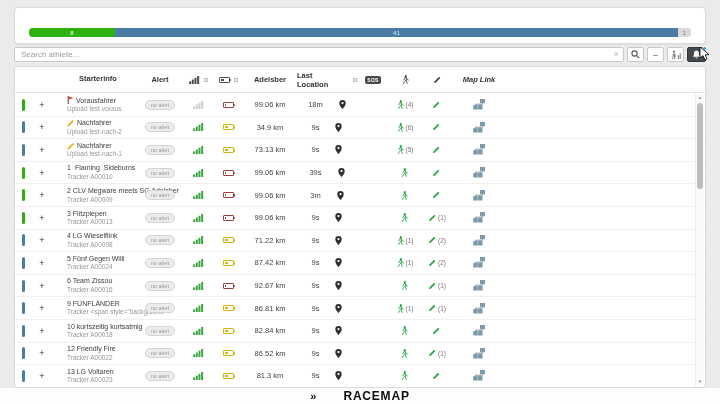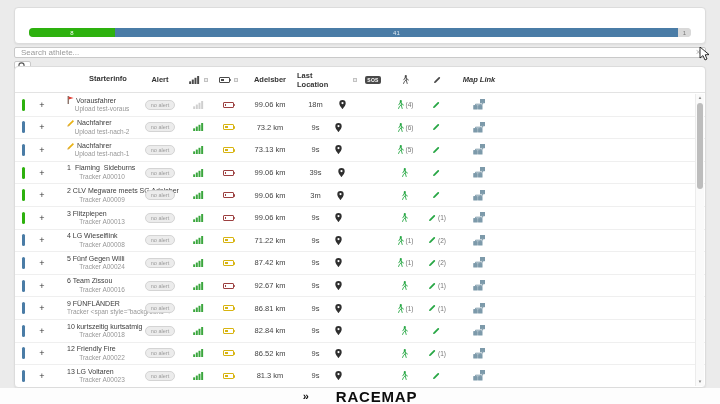--- a/index.html
+++ b/index.html
@@ -13,37 +13,37 @@
   .card { background:#fff; border:1px solid #dcdcdc; border-radius:4px; box-shadow:0 1px 2px rgba(0,0,0,.06); }
 
   
   .top-card { position:absolute; left:14px; right:14px; top:7px; height:37px; }
   .ds-labels { position:absolute; left:14px; right:14px; top:4px; display:flex; justify-content:space-between; font-size:9px; color:#5a5a5a; }
   .ds-labels b { color:#222; font-size:9.5px; margin-left:3px; }
   .ds-bar { position:absolute; left:14px; right:14px; top:20px; height:9px; border-radius:4px; overflow:hidden; display:flex; background:#ddd; }
   .ds-seg { height:100%; display:flex; align-items:center; justify-content:center; font-size:6px; line-height:1; }
 
   
-  .search-row { position:absolute; left:14px; right:14px; top:47px; height:15px; display:flex; gap:3px; align-items:stretch;flex-direction:column; }
+  .search-row { position:absolute; left:14px; right:14px; top:47px; height:15px; display:flex; gap:3px; align-items:stretch; }
   .search-box { flex:1; position:relative; background:#fff; border:1px solid #c9c9c9; border-radius:2px; display:flex; align-items:center; }
   .search-box input { flex:1; border:0; outline:none; font-size:8px; color:#555; padding:0 14px 0 6px; background:transparent; font-family:"Liberation Sans",sans-serif; }
   .search-box input::placeholder { color:#9a9a9a; }
   .clear-x { position:absolute; right:4px; font-size:9px; color:#b5b5b5; cursor:pointer; line-height:1; }
   .sbtn { width:17px; background:#fff; border:1px solid #c9c9c9; border-radius:2px; display:flex; align-items:center; justify-content:center; font-size:9px; color:#666; cursor:pointer; }
   .sbtn.dark { width:19px; background:#43484d; border-color:#32373b; position:relative; }
   .sbtn .dot { position:absolute; top:-2px; right:-2px; width:5px; height:5px; border-radius:50%; background:#2d9cdb; border:1px solid #fff; }
 
   
   .table-card { position:absolute; left:14px; right:14px; top:66px; bottom:16px; overflow:hidden; }
   .t-head { height:26px; display:flex; align-items:center; border-bottom:1px solid #e3e3e3; font-size:7.5px; font-weight:bold; color:#333; }
   .t-body { position:absolute; top:27px; left:0; right:0; bottom:0; }
   .t-row { height:22.6px; display:flex; align-items:center; border-bottom:1px solid #efefef; font-size:7px; color:#444; }
   .c-bar { width:16px; display:flex; justify-content:center; }
   .c-plus { width:22px; text-align:center; font-size:9px; color:#333; cursor:pointer; }
-  .c-info { width:84px; white-space:nowrap; overflow:visible; padding-left:14px; line-height:1.35;text-align:center; }
+  .c-info { width:84px; white-space:nowrap; overflow:visible; padding-left:14px; line-height:1.35; }
   .c-alert { width:46px; display:flex; justify-content:center; }
   .c-sig { width:30px; display:flex; justify-content:center; align-items:center; gap:2px; }
   .c-bat { width:30px; display:flex; justify-content:center; align-items:center; gap:2px; }
   .c-prog { width:54px; text-align:center; font-size:7.5px; }
   .c-loc { width:60px; display:flex; justify-content:center; align-items:center; gap:16px; font-size:7.5px; }
   .c-sos { width:32px; display:flex; justify-content:center; }
   .c-person { width:32px; display:flex; justify-content:center; align-items:center; gap:2px; color:#28a745; }
   .c-pencil { width:32px; display:flex; justify-content:center; align-items:center; gap:2px; color:#28a745; }
   .c-map { width:52px; display:flex; justify-content:center;font-style:italic; }
   .t-head .c-info { padding-left:26px; }
@@ -71,21 +71,21 @@
   
   .vscroll { position:absolute; top:27px; right:1px; bottom:1px; width:9px; background:#fafafa; border-left:1px solid #ececec; }
   .vscroll .arr { position:absolute; left:0; right:0; text-align:center; font-size:4.5px; color:#8a8a8a; line-height:8px; height:8px; cursor:pointer; }
   .vscroll .arr.up { top:0; }
   .vscroll .arr.down { bottom:0; }
   .vscroll .thumb { position:absolute; left:1px; width:6px; top:9px; height:86px; background:#bdbdbd; border-radius:3px; cursor:pointer; }
 
   
   .footer { position:absolute; left:0; right:0; bottom:0; height:16px; background:#fdfdfd; display:flex; align-items:center; justify-content:center; gap:3px; }
   .footer .chev { font-weight:bold; font-size:11px; color:#0d0d0d; line-height:1; }
-  .footer .brand { font-weight:bold; font-size:15px; color:#0d0d0d; letter-spacing:.8px;margin-left:24px; }
+  .footer .brand { font-weight:bold; font-size:12px; color:#0d0d0d; letter-spacing:.8px;margin-left:24px; }
 
   .cursor { position:absolute; left:699px; top:47px; z-index:50; pointer-events:none; }
 </style>
 </head>
 <body>
 
 <div class="card top-card">
   <div class="ds-bar">
       <div class="ds-seg" style="width: 13%; background: rgb(45, 177, 14); color: rgb(255, 255, 255);">8</div>
       <div class="ds-seg" style="width: 85%; background: rgb(74, 124, 166); color: rgb(223, 233, 241);">41</div>
@@ -249,21 +249,21 @@
             <rect x="3" y="4" width="2.2" height="5"></rect>
             <rect x="6" y="2" width="2.2" height="7"></rect>
             <rect x="9" y="0" width="2.2" height="9"></rect>
           </svg>
     </div>
     <div class="c-bat">
           <span class="battery yellow">
             <span class="fill"></span>
           </span>
         </div>
-    <div class="c-prog">73.2 km</div>
+    <div class="c-prog">34.9 km</div>
     <div class="c-loc">
       <span>9s</span>
       <svg width="7" height="9" viewBox="0 0 7 9">
             <path d="M3.5 0A3.2 3.2 0 0 0 .3 3.2C.3 5.6 3.5 9 3.5 9S6.7 5.6 6.7 3.2A3.2 3.2 0 0 0 3.5 0Z" fill="#2f2f2f"></path>
             <circle cx="3.5" cy="3.1" r="1.1" fill="#fff"></circle>
           </svg>
     </div>
     <div class="c-sos"></div>
     <div class="c-person">
       <svg width="7" height="9" viewBox="0 0 7 9">

